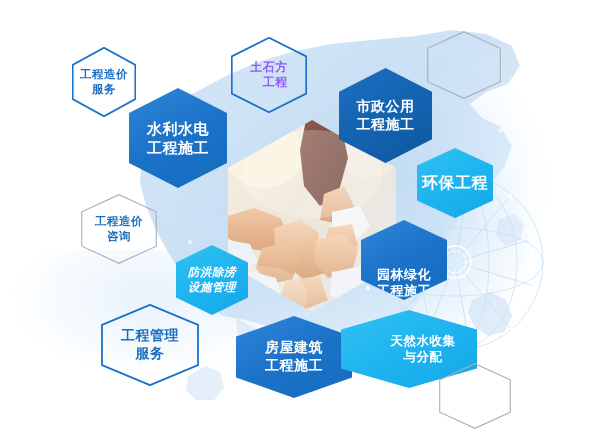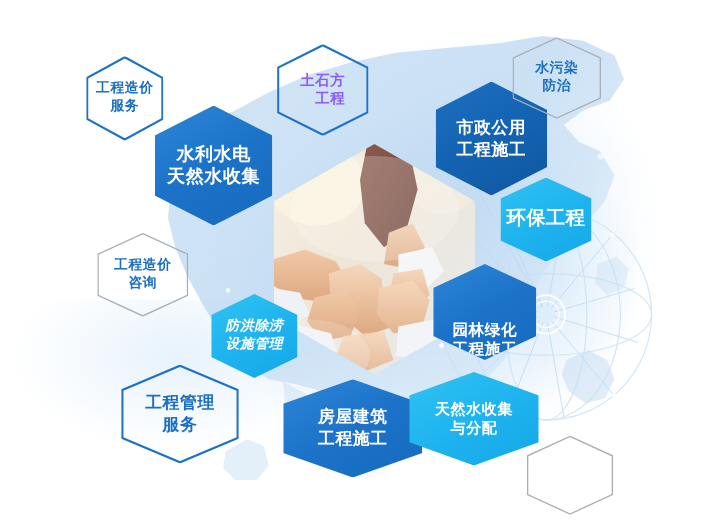--- a/index.html
+++ b/index.html
@@ -62,21 +62,21 @@
   }
   .hex.filled{
     clip-path:polygon(50% 0%,100% 25%,100% 75%,50% 100%,0% 75%,0% 25%);
     color:#ffffff;
   }
   .hex.outline{background:transparent;}
   .hex .hexlabel{position:relative;z-index:3;display:block;padding:0 2px;}
   .hex .ol{position:absolute;inset:0;z-index:1;}
   .hex .ol svg{width:100%;height:100%;display:block;}
 
-  .c-deep{background:linear-gradient(150deg,#1e6fc0 0%,#1464b4 45%,#0f579f 100%);margin-left:24px;}
+  .c-deep{background:linear-gradient(150deg,#1e6fc0 0%,#1464b4 45%,#0f579f 100%);}
   .c-mid{background:linear-gradient(150deg,#2e86d8 0%,#1b72c8 50%,#166bbd 100%);}
   .c-cyan{background:linear-gradient(150deg,#30c2f2 0%,#1eb4ef 50%,#16a7e8 100%);}
 </style>
 </head>
 <body>
 
 <div id="stage">
 
   <div class="bg-layer">
     <div class="wash-a"></div>
@@ -219,41 +219,40 @@
       <div class="hex outline" style="left: 72px; top: 47px; width: 64px; height: 70px; font-size: 11.5px; color: rgb(27, 111, 192);"><span class="ol"><svg viewBox="0 0 100 100" preserveAspectRatio="none">
             <polygon points="50,1 99,25.5 99,74.5 50,99 1,74.5 1,25.5" fill="none" stroke="#1b72c8" stroke-width="1.8" vector-effect="non-scaling-stroke"></polygon>
           </svg></span><span class="hexlabel">工程造价
 服务</span></div>
       <div class="hex outline" style="left: 231px; top: 37px; width: 76px; height: 76px; font-size: 12px; color: #8b5cf6; text-align: right;"><span class="ol"><svg viewBox="0 0 100 100" preserveAspectRatio="none">
             <polygon points="50,1 99,25.5 99,74.5 50,99 1,74.5 1,25.5" fill="none" stroke="#1b72c8" stroke-width="1.8" vector-effect="non-scaling-stroke"></polygon>
           </svg></span><span class="hexlabel">土石方
 工程</span></div>
       <div class="hex outline" style="left: 427px; top: 31px; width: 74px; height: 68px; font-size: 11.5px; color: rgb(27, 111, 192);"><span class="ol"><svg viewBox="0 0 100 100" preserveAspectRatio="none">
             <polygon points="50,1 99,25.5 99,74.5 50,99 1,74.5 1,25.5" fill="none" stroke="#a8aeb4" stroke-width="1.1" vector-effect="non-scaling-stroke"></polygon>
-          </svg></span><span class="hexlabel">水污染
-防治</span></div>
+          </svg></span></div>
       <div class="hex filled c-mid" style="left: 129px; top: 88px; width: 98px; height: 100px; font-size: 15px; color: rgb(255, 255, 255);"><span class="hexlabel">水利水电
-天然水收集</span></div>
+工程施工</span></div>
       <div class="hex filled c-deep" style="left: 339px; top: 68px; width: 93px; height: 95px; font-size: 14px; color: rgb(255, 255, 255);"><span class="hexlabel">市政公用
 工程施工</span></div>
       <div class="hex filled c-cyan" style="left: 417px; top: 148px; width: 76px; height: 70px; font-size: 16px; color: rgb(255, 255, 255);"><span class="hexlabel">环保工程</span></div>
       <div class="hex outline" style="left: 81px; top: 194px; width: 76px; height: 70px; font-size: 11.5px; color: rgb(27, 111, 192);"><span class="ol"><svg viewBox="0 0 100 100" preserveAspectRatio="none">
             <polygon points="50,1 99,25.5 99,74.5 50,99 1,74.5 1,25.5" fill="none" stroke="#a8aeb4" stroke-width="1.1" vector-effect="non-scaling-stroke"></polygon>
           </svg></span><span class="hexlabel">工程造价
 咨询</span></div>
       <div class="hex filled c-mid" style="left: 361px; top: 220px; width: 86px; height: 80px; font-size: 13px; color: rgb(255, 255, 255); align-items: flex-end;"><span class="hexlabel">园林绿化
 工程施工</span></div>
       <div class="hex filled c-cyan" style="left: 176px; top: 245px; width: 72px; height: 70px; font-size: 11.5px; color: rgb(255, 255, 255); font-style: italic;"><span class="hexlabel">防洪除涝
 设施管理</span></div>
       <div class="hex outline" style="left: 101px; top: 304px; width: 98px; height: 82px; font-size: 14px; color: rgb(27, 111, 192);"><span class="ol"><svg viewBox="0 0 100 100" preserveAspectRatio="none">
             <polygon points="50,1 99,25.5 99,74.5 50,99 1,74.5 1,25.5" fill="none" stroke="#1b72c8" stroke-width="1.8" vector-effect="non-scaling-stroke"></polygon>
           </svg></span><span class="hexlabel">工程管理
 服务</span></div>
       <div class="hex filled c-mid" style="left: 236px; top: 316px; width: 116px; height: 82px; font-size: 14px; color: rgb(255, 255, 255);"><span class="hexlabel">房屋建筑
 工程施工</span></div>
-      <div class="hex filled c-cyan" style="left: 341px; top: 310px; width: 108px; height: 78px; font-size: 12.5px; color: rgb(255, 255, 255);"><span class="hexlabel">天然水收集
+      <div class="hex filled c-cyan" style="left: 341px; top: 310px; width: 108px; height: 78px; font-size: 12.5px; color: rgb(255, 255, 255); padding-left: 28px;"><span class="hexlabel">天然水收集
 与分配</span></div>
       <div class="hex outline" style="left: 439px; top: 363px; width: 72px; height: 66px; font-size: 11.5px; color: rgb(27, 111, 192);"><span class="ol"><svg viewBox="0 0 100 100" preserveAspectRatio="none">
             <polygon points="50,1 99,25.5 99,74.5 50,99 1,74.5 1,25.5" fill="none" stroke="#a8aeb4" stroke-width="1.1" vector-effect="non-scaling-stroke"></polygon>
           </svg></span></div>
     </div>
 
 </div>
 
 </body></html>

